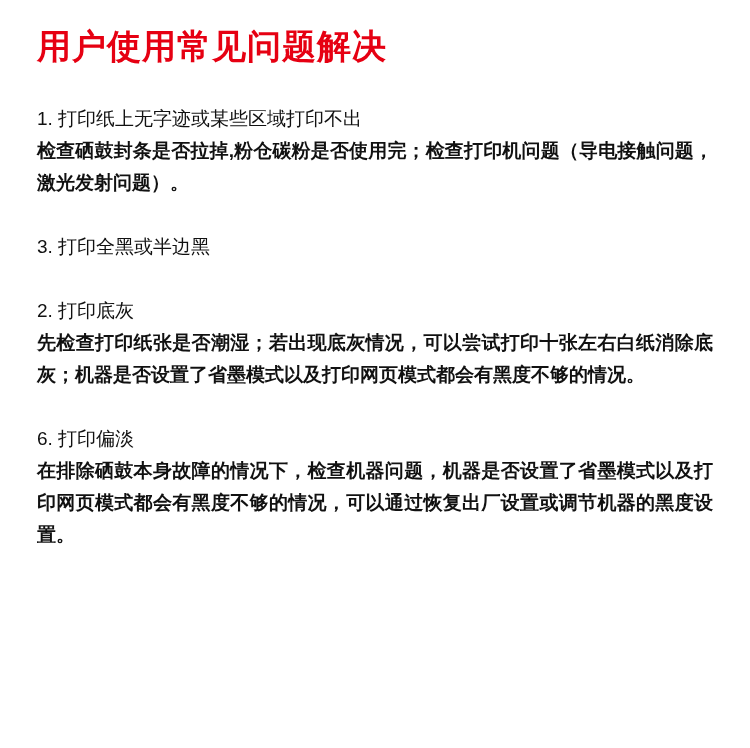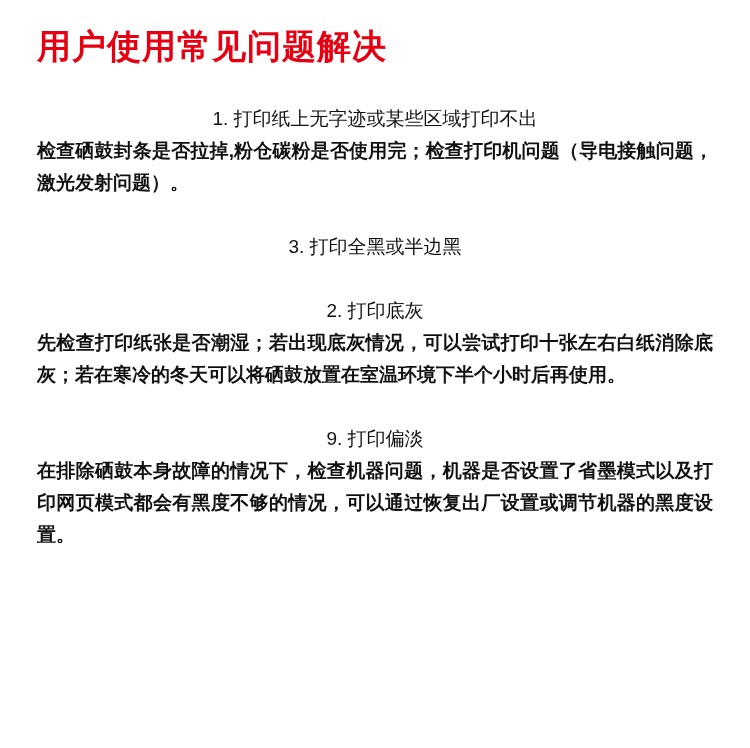--- a/index.html
+++ b/index.html
@@ -28,21 +28,21 @@
     letter-spacing: 1px;
   }
   .faq-section {
     margin: 0 0 32px 0;
   }
   .faq-heading {
     margin: 0;
     font-size: 19px;
     line-height: 32px;
     font-weight: 400;
-    text-align: center;
+    text-align: left;
   }
   .faq-body {
     margin: 0;
     font-size: 19px;
     line-height: 32px;
     font-weight: 700;
     text-align: justify;
     text-justify: inter-ideograph;
     word-break: break-all;
   }
@@ -61,21 +61,21 @@
 
   <div class="faq-section">
   </div>
 
   <div class="faq-section">
     <p class="faq-heading">3. 打印全黑或半边黑</p>
   </div>
 
   <div class="faq-section">
     <p class="faq-heading">2. 打印底灰</p>
-    <p class="faq-body">先检查打印纸张是否潮湿；若出现底灰情况，可以尝试打印十张左右白纸消除底灰；若在寒冷的冬天可以将硒鼓放置在室温环境下半个小时后再使用。</p>
+    <p class="faq-body">先检查打印纸张是否潮湿；若出现底灰情况，可以尝试打印十张左右白纸消除底灰；机器是否设置了省墨模式以及打印网页模式都会有黑度不够的情况。</p>
   </div>
 
   <div class="faq-section">
-    <p class="faq-heading">9. 打印偏淡</p>
+    <p class="faq-heading">6. 打印偏淡</p>
     <p class="faq-body">在排除硒鼓本身故障的情况下，检查机器问题，机器是否设置了省墨模式以及打印网页模式都会有黑度不够的情况，可以通过恢复出厂设置或调节机器的黑度设置。</p>
   </div>
 
 </div>
 
 </body></html>

